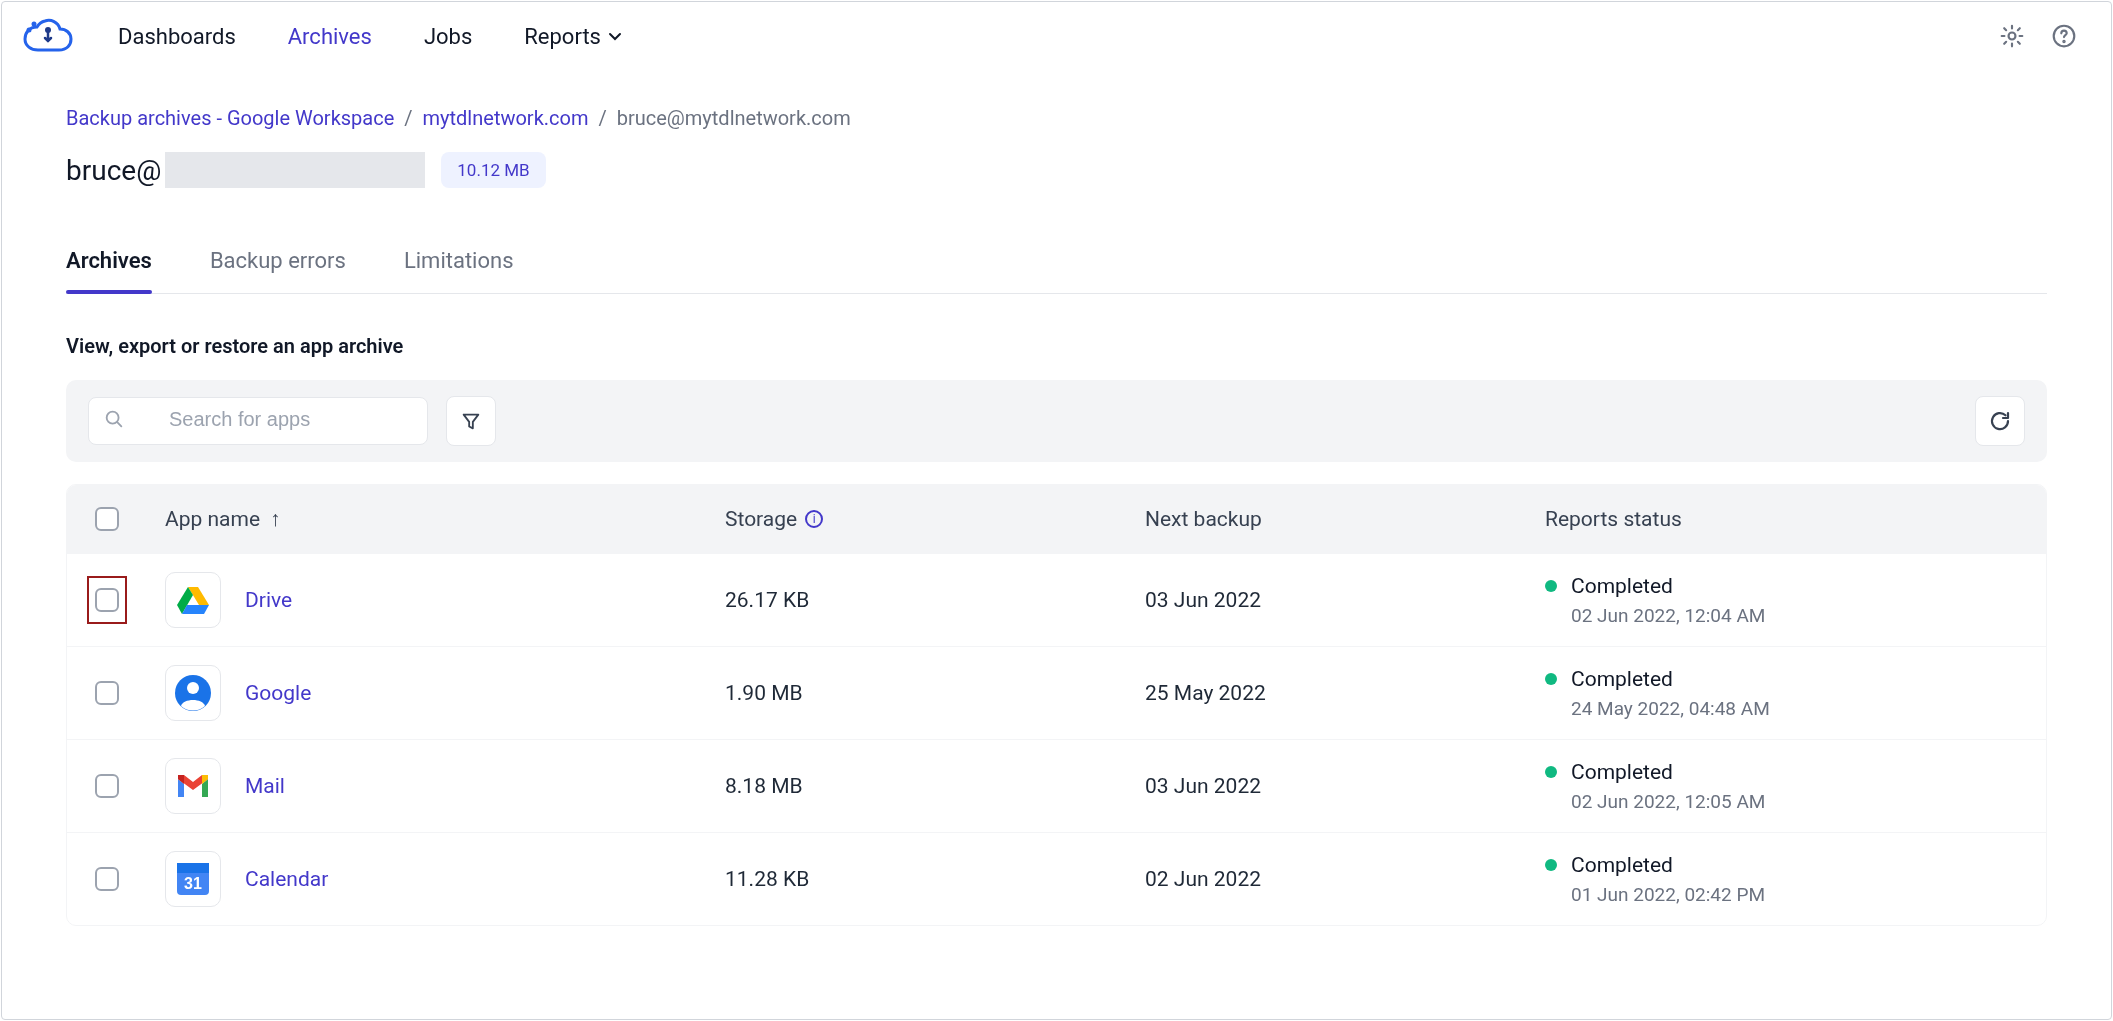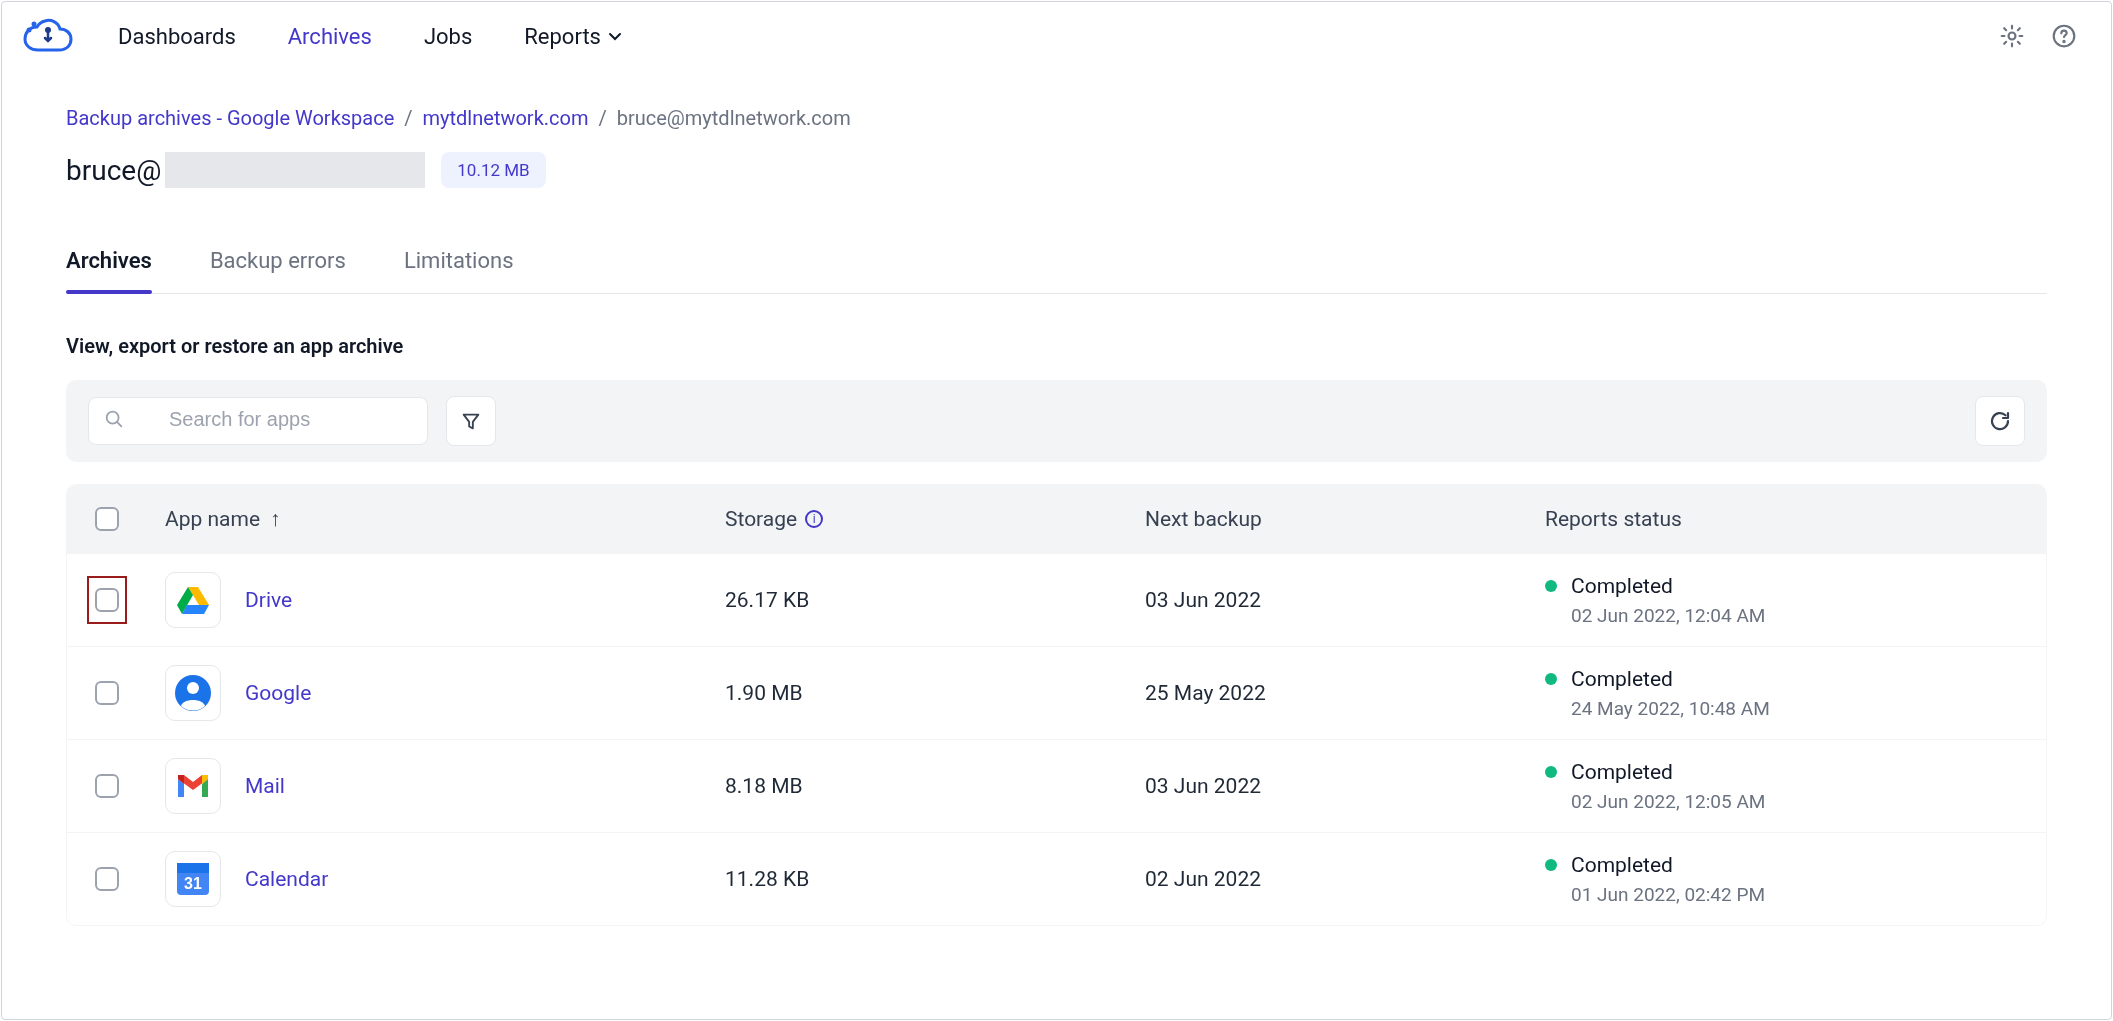--- a/index.html
+++ b/index.html
@@ -227,21 +227,21 @@
           </div>
         </div>
         <div class="col-storage">1.90 MB</div>
         <div class="col-next">25 May 2022</div>
         <div class="col-status">
           <div class="status-wrap">
             <div class="status-line">
                 <span class="dot"></span>
                 <span class="status-text">Completed</span>
               </div>
-            <div class="status-sub">24 May 2022, 10:48 AM</div>
+            <div class="status-sub">24 May 2022, 04:48 AM</div>
           </div>
         </div>
       </div>
 
       <div class="trow">
         <div class="col-check">
             <div class="checkbox"></div>
           </div>
         <div class="col-app">
           <div class="app-cell">

